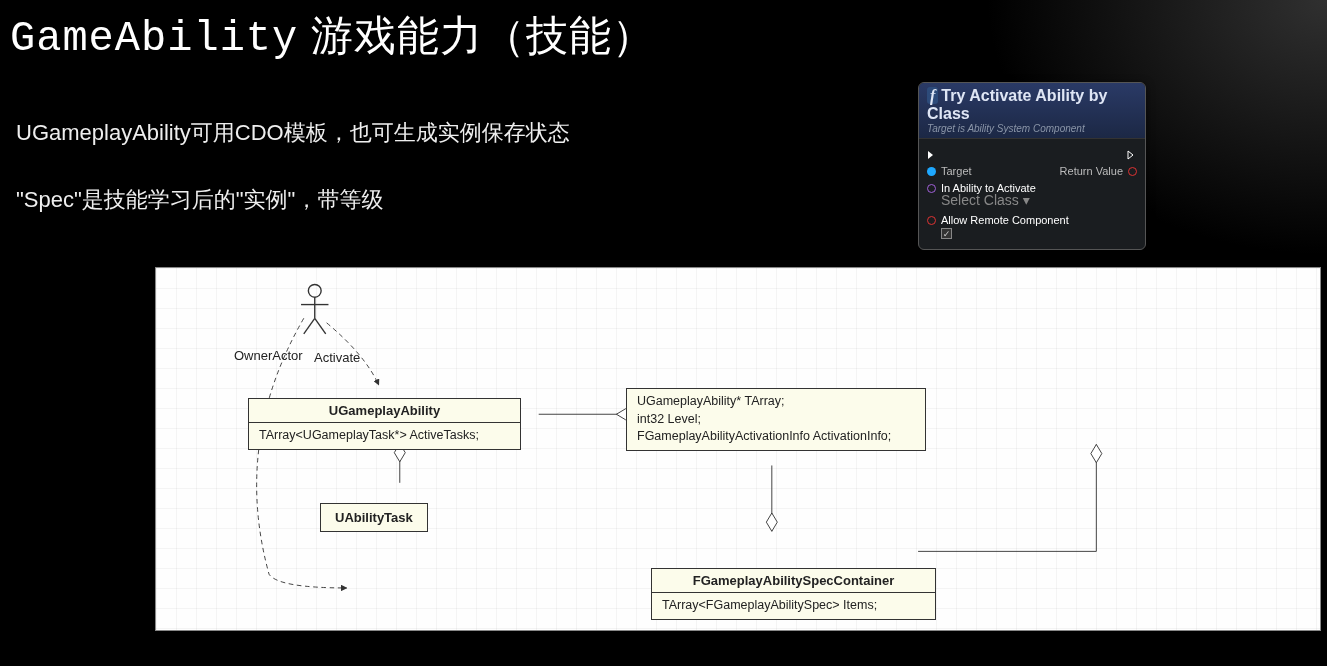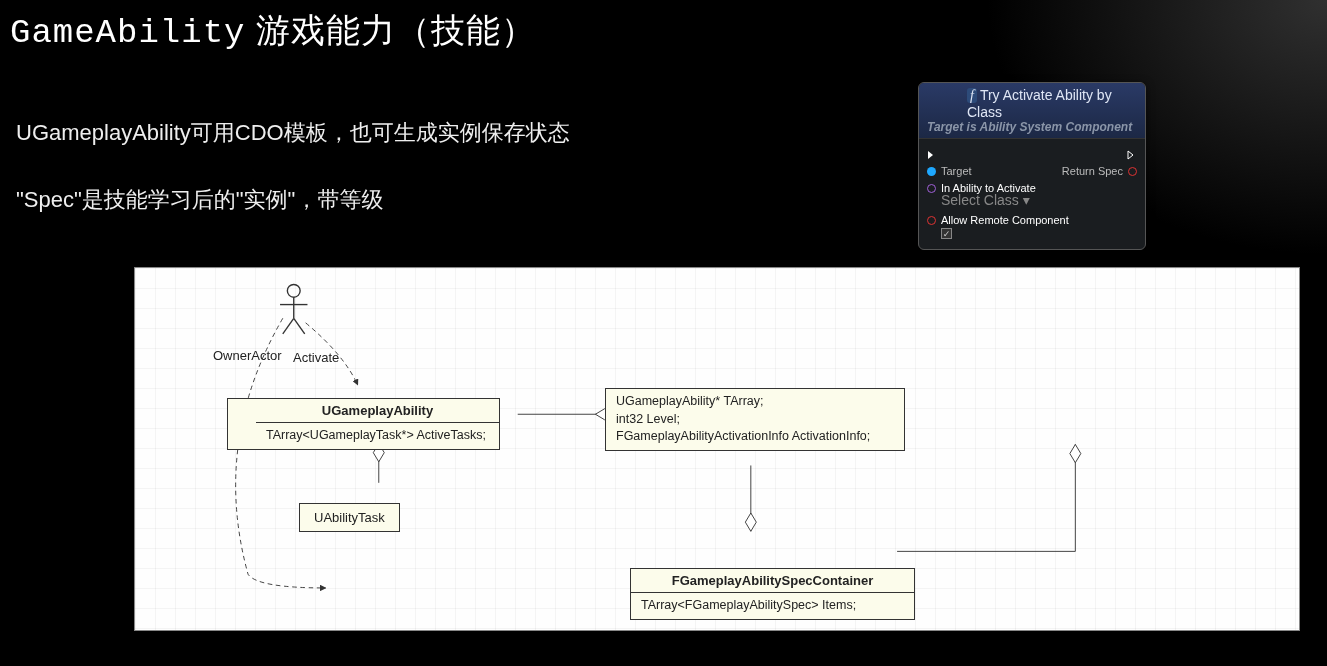--- a/index.html
+++ b/index.html
@@ -15,21 +15,21 @@
   .bg-gradient {
     position: absolute;
     top: 0; right: 0;
     width: 400px; height: 300px;
     background: radial-gradient(ellipse at top right, rgba(80,80,80,0.6), transparent 60%);
     pointer-events: none;
   }
   .title {
     position: absolute;
     left: 10px; top: 8px;
-    font-size: 34px;
+    font-size: 42px;
     font-weight: normal;
     letter-spacing: 1px;
   }
   .title .mono { font-family: "Courier New", monospace; }
   .bullet {
     position: absolute;
     font-size: 22px;
     color: #eee;
   }
   .bullet1 { left: 16px; top: 118px; }
@@ -45,46 +45,46 @@
     border-radius: 6px;
     font-size: 11px;
     box-shadow: 0 2px 8px rgba(0,0,0,0.6);
   }
   .bp-header {
     background: linear-gradient(to bottom, #2a3a66, #1c2845);
     padding: 4px 8px;
     border-radius: 5px 5px 0 0;
     border-bottom: 1px solid #333;
   }
-  .bp-header-title { font-size: 14px; font-weight: normal; color: #dfe6f5; margin-left: 40px; }
+  .bp-header-title { font-size: 16px; font-weight: bold; color: #dfe6f5; }
   .bp-header-title .f-badge {
     font-style: italic;
     background: #2d4b7a;
     border-radius: 3px;
     padding: 0 3px;
     margin-right: 3px;
     font-family: serif;
   }
-  .bp-header-sub { font-size: 12px; color: #8a95a8; font-style: italic; font-weight: bold; }
+  .bp-header-sub { font-size: 10px; color: #8a95a8; font-style: italic; }
   .bp-body { padding: 6px 8px 10px; }
   .bp-row { display: flex; justify-content: space-between; align-items: center; margin: 5px 0; font-size: 11px; color: #bbb; gap: 40px; }
   .bp-pin { display: flex; align-items: center; gap: 5px; }
   .pin-exec { width: 10px; height: 10px; }
   .pin-exec svg { display:block; }
   .pin-dot { width: 9px; height: 9px; border-radius: 50%; }
   .pin-blue { background: #1ea8ff; }
   .pin-purple { border: 1px solid #a060d8; background: transparent; }
   .pin-red { border: 1px solid #d33; background: transparent; }
   .bp-select { color: #888; font-size: 14px; margin-left: 14px; margin-top: -2px; }
   .bp-checkbox { width: 11px; height: 11px; border: 1px solid #888; background: #333; display: inline-flex; align-items:center; justify-content:center; font-size:9px; color:#ccc; margin-left: 14px; margin-top:2px;}
 
   
   .diagram {
     position: absolute;
-    left: 134px; top: 267px;
+    left: 155px; top: 267px;
     width: 1166px; height: 364px;
     background: #fefefe;
     border: 1px solid #888;
     background-image:
       linear-gradient(to right, rgba(0,0,0,0.04) 1px, transparent 1px),
       linear-gradient(to bottom, rgba(0,0,0,0.04) 1px, transparent 1px);
     background-size: 20px 20px;
   }
   .diagram svg { position:absolute; inset:0; width:100%; height:100%; pointer-events:none; }
   .box {
@@ -133,21 +133,21 @@
             </svg>
           </span>
       </span>
     </div>
     <div class="bp-row">
       <span class="bp-pin">
           <span class="pin-dot pin-blue"></span>
           <span>Target</span>
         </span>
       <span class="bp-pin">
-          <span>Return Spec</span>
+          <span>Return Value</span>
           <span class="pin-dot pin-red"></span>
         </span>
     </div>
     <div>
       <div class="bp-pin">
           <span class="pin-dot pin-purple"></span>
           <span>In Ability to Activate</span>
         </div>
       <div class="bp-select">Select Class ▾</div>
     </div>
@@ -200,26 +200,26 @@
     <path d="M975 193 L969 203 L975 213 L981 203 Z" fill="#fff" stroke="#333"></path>
 
     <line x1="345" y1="350" x2="475" y2="310" stroke="#333" opacity="0"></line>
 
     <line x1="345" y1="350" x2="500" y2="350" stroke="#333" opacity="0"></line>
   </svg>
 
   <div class="actor-label" style="left:78px; top:80px;">OwnerActor</div>
   <div class="actor-label" style="left:158px; top:82px;">Activate</div>
 
-  <div class="box" style="left:92px; top:130px; width:273px;padding-left:28px;">
+  <div class="box" style="left:92px; top:130px; width:273px;">
     <div class="hdr">UGameplayAbility</div>
     <div class="body">TArray&lt;UGameplayTask*&gt; ActiveTasks;</div>
   </div>
 
-  <div class="box simple" style="left:164px; top:235px;">UAbilityTask</div>
+  <div class="box simple" style="left:164px; top:235px;font-weight:bold;">UAbilityTask</div>
 
 
   <div class="box" style="left:470px; top:120px; width:300px;">
     <div class="body">
       <div>UGameplayAbility* TArray;</div>
       <div>int32 Level;</div>
       <div>FGameplayAbilityActivationInfo ActivationInfo;</div>
     </div>
   </div>
 

